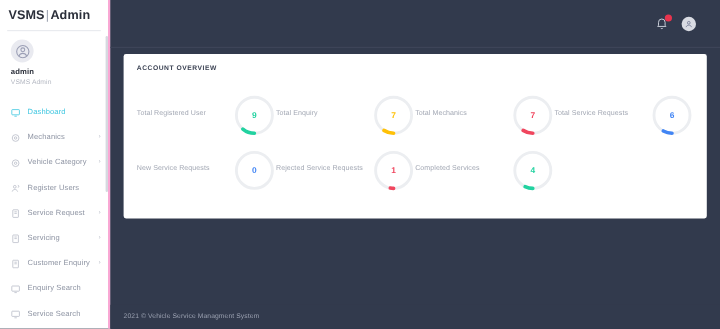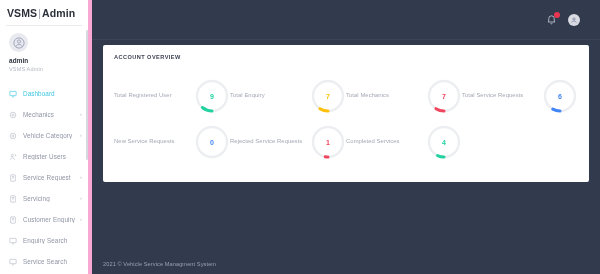--- a/index.html
+++ b/index.html
@@ -8,21 +8,21 @@
     overflow: hidden;
     font-family: "Liberation Sans", sans-serif;
     background: #323a4d;
   }
   .app { position: relative; width: 600px; height: 274px; display: flex; }
 
   
   .sidebar {
     width: 92px; height: 274px;
     background: #ffffff;
-    border-right: 4px solid #f9a8d4;
+    border-right: 2px solid #f9a8d4;
     position: relative;
     overflow: hidden;
     flex: 0 0 92px;
   }
   .brand {
     height: 25px;
     display: flex; align-items: center;
     padding-left: 7px;
     font-size: 10.5px;
     font-weight: bold;

